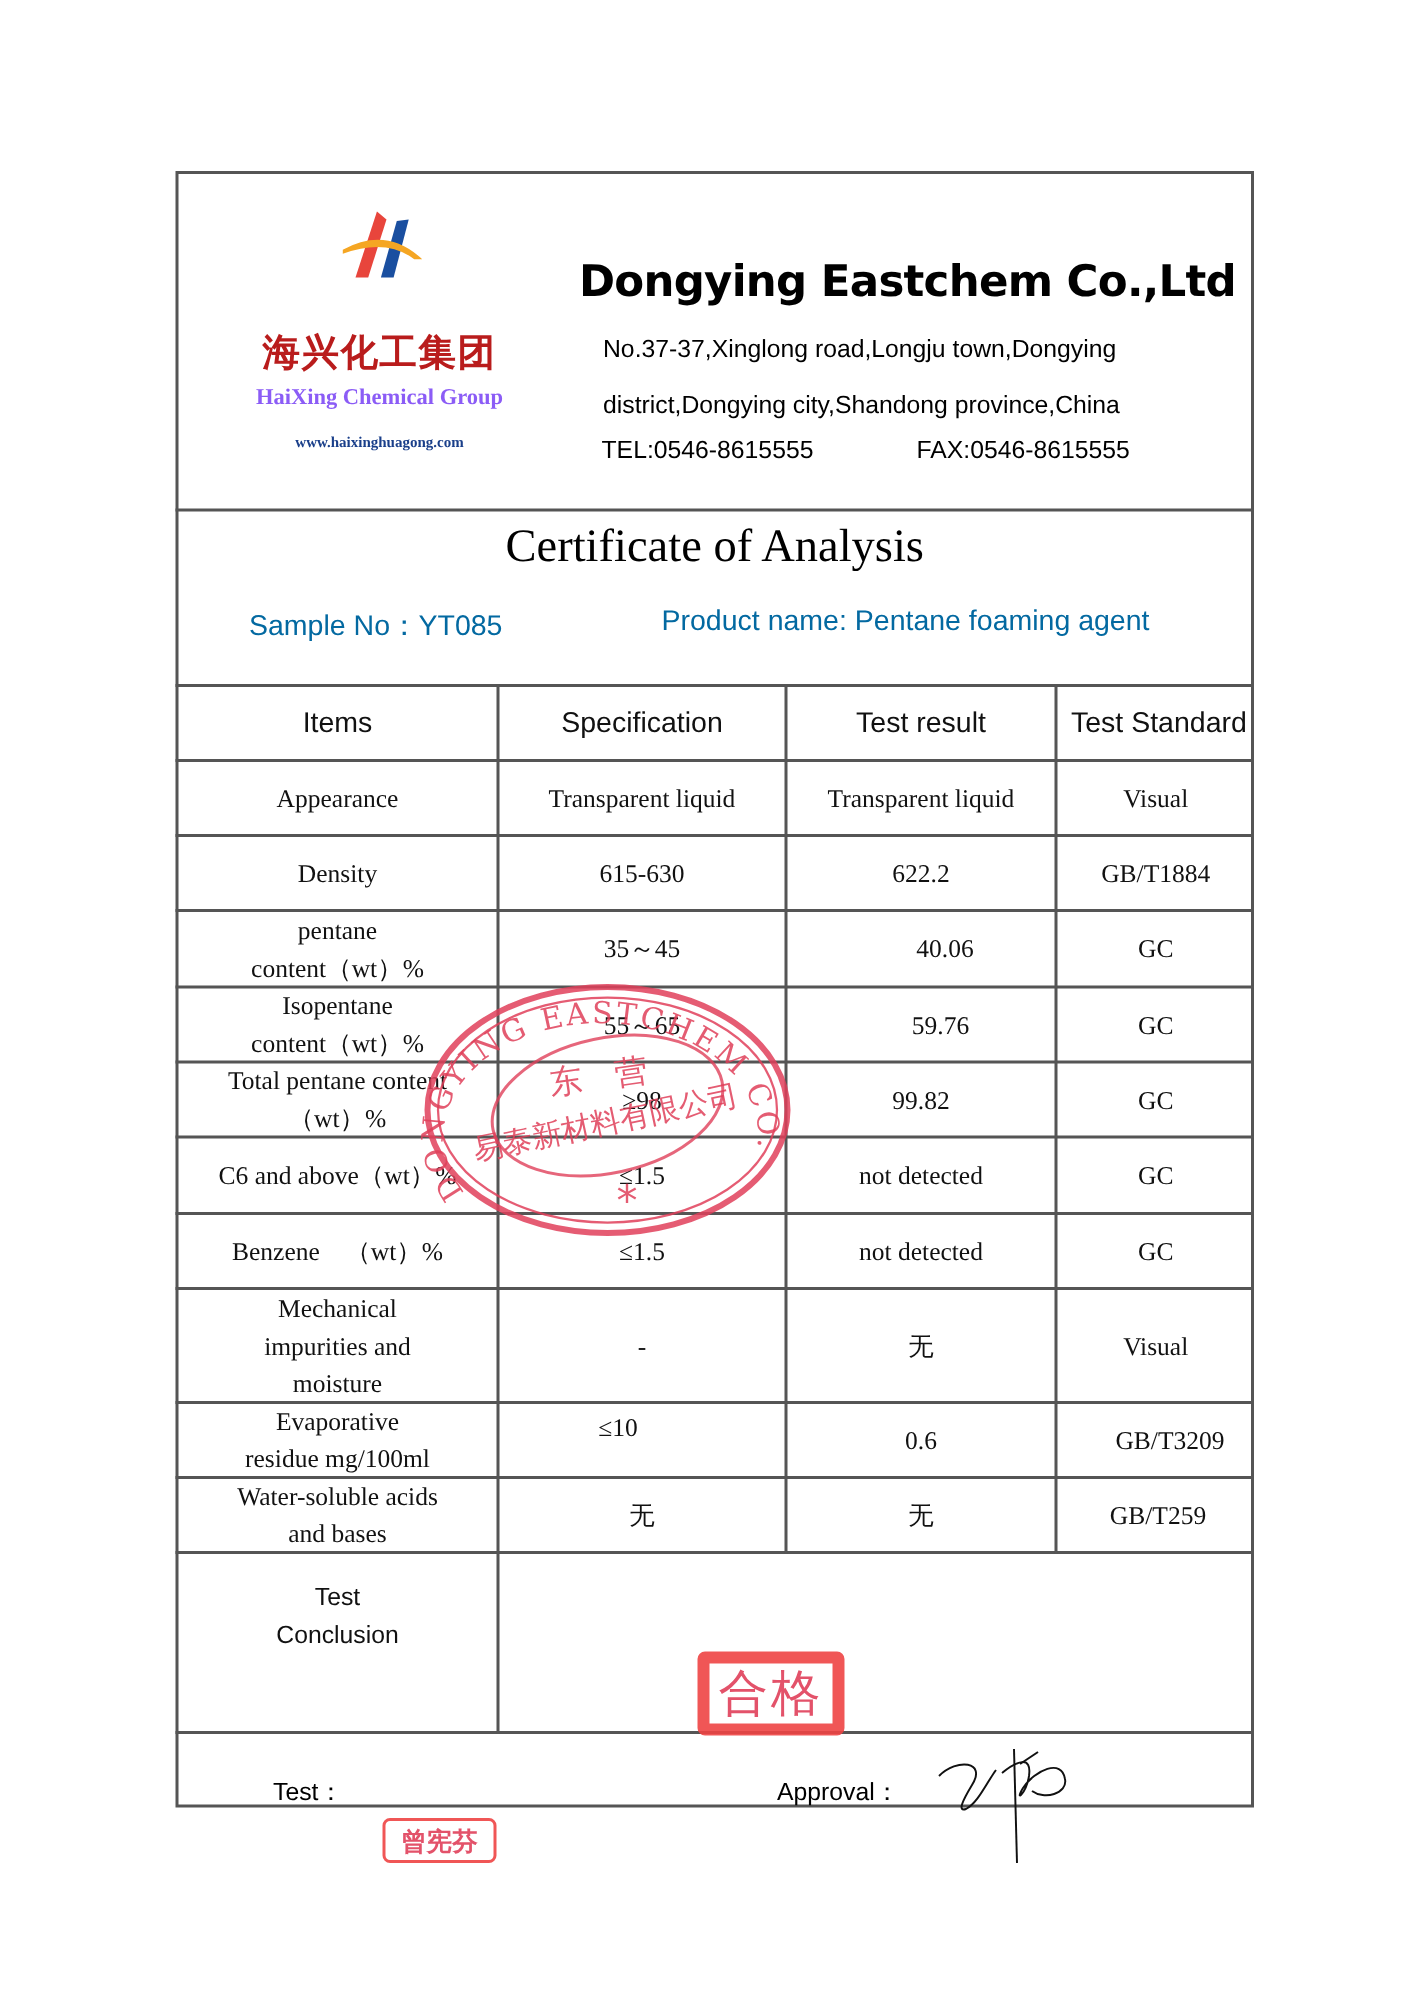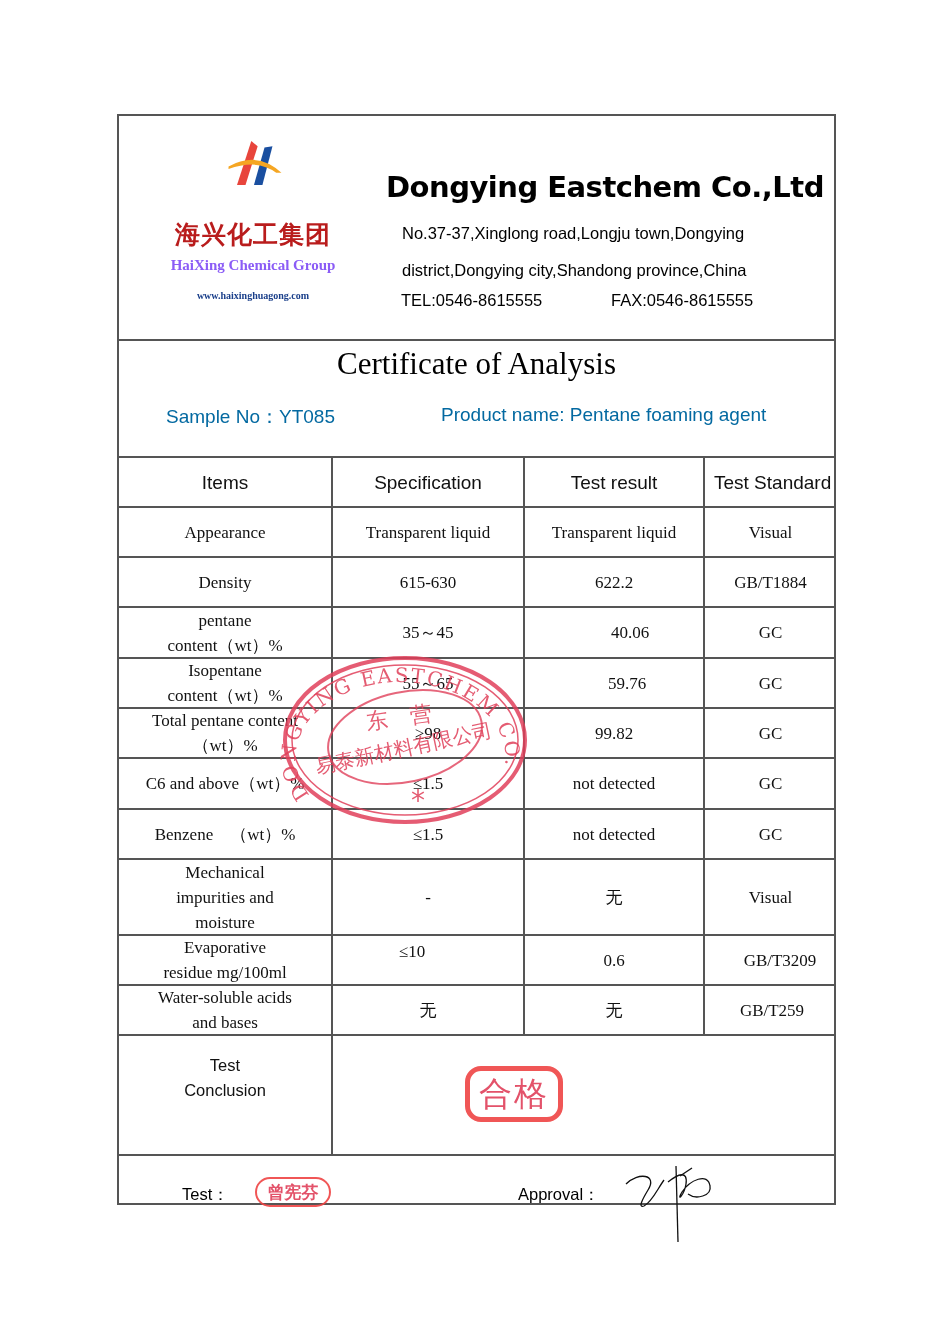--- a/index.html
+++ b/index.html
@@ -19,21 +19,21 @@
 
   .title { position:absolute; left:117px; top:346px; width:719px; text-align:center; font-family:"Liberation Serif", serif; font-size:31px; color:#000; }
   .meta { position:absolute; top:404px; font-family:"Liberation Sans", sans-serif; font-size:19px; color:#0369a1; }
 
   
   .cell { position:absolute; display:flex; align-items:center; justify-content:center; text-align:center; font-family:"Liberation Serif", serif; font-size:17px; line-height:25px; color:#111; box-sizing:border-box; padding:0 4px; }
   .hcell { font-family:"Liberation Sans", sans-serif; font-weight:normal; font-size:19px; }
   .sans { font-family:"Liberation Sans", sans-serif; font-size:16.5px; }
 
   .stamp { position:absolute; pointer-events:none; }
-  .chop { position:absolute; border:5px solid #ef4444; border-radius:16px; color:#e0405a; font-family:"DejaVu Sans", sans-serif; display:flex; align-items:center; justify-content:center; box-sizing:border-box; opacity:0.9; }
+  .chop { position:absolute; border:8px solid #ef4444; border-radius:5px; color:#e0405a; font-family:"DejaVu Sans", sans-serif; display:flex; align-items:center; justify-content:center; box-sizing:border-box; opacity:0.9;margin-top:35px; }
   .sig { position:absolute; pointer-events:none; }
 </style>
 </head>
 <body>
 
 <div class="frame"></div>
 
 <div class="hline" style="top:339px"></div>
 <div class="hline" style="top:456px"></div>
 <div class="hline" style="top:506px"></div>

